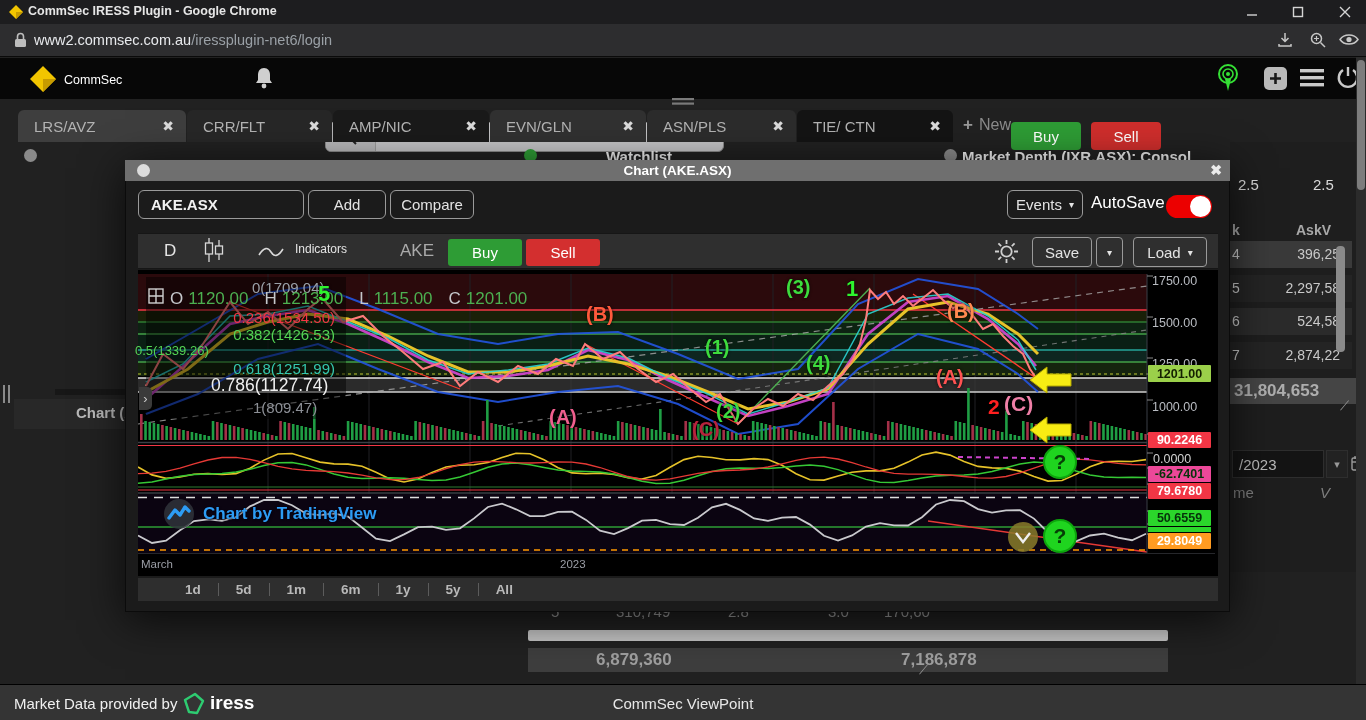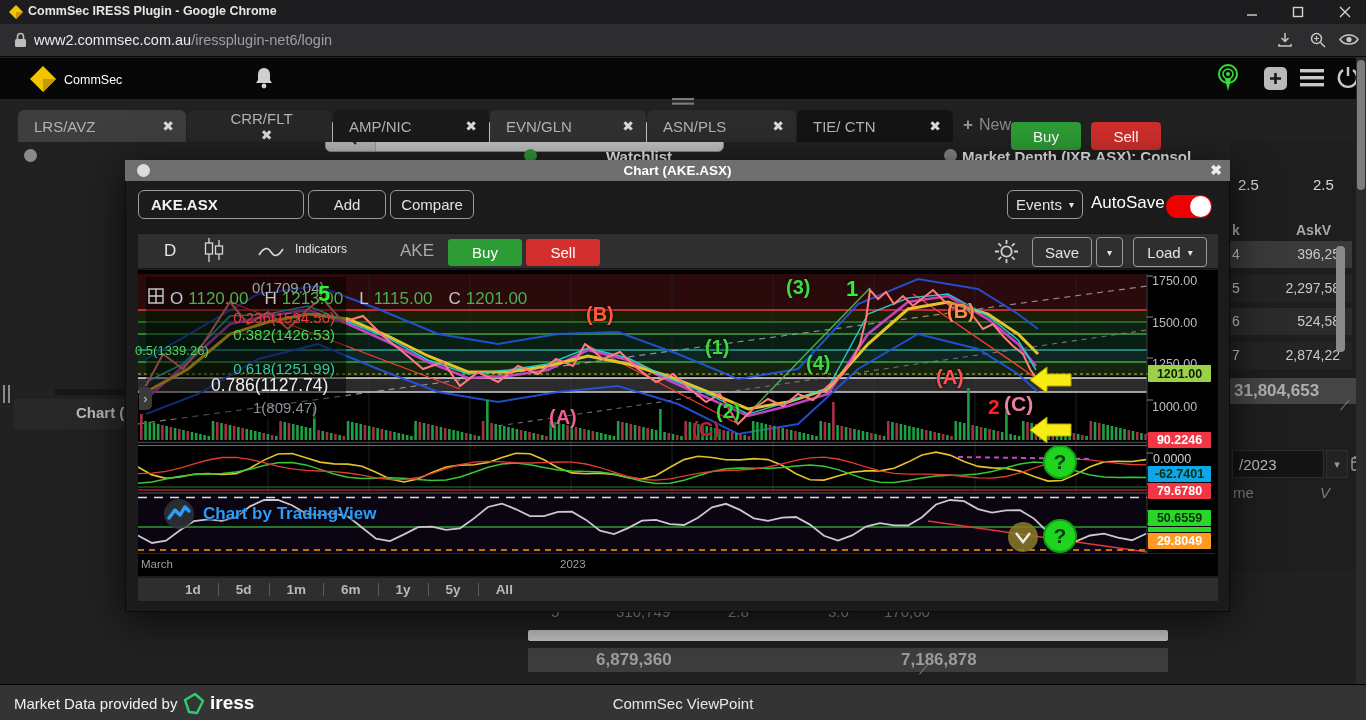--- a/index.html
+++ b/index.html
@@ -159,21 +159,21 @@
 
   <div class="abs" id="tabbar">
     <div class="abs" id="newtab">
         <span class="plus">+</span>
         <span>New</span>
       </div>
   <div class="tab" style="left: 18px; width: 168px; background: rgb(62, 62, 62);">
         <span>LRS/AVZ</span>
         <span class="x">✖</span>
       </div>
-      <div class="tab" style="left: 187px; width: 145px; background: rgb(39, 39, 39); flex-direction: column;">
+      <div class="tab" style="left: 187px; width: 145px; background: rgb(39, 39, 39);">
         <span>CRR/FLT</span>
         <span class="x">✖</span>
       </div>
       <div class="tab" style="left: 333px; width: 156px; background: rgb(26, 26, 26);">
         <span>AMP/NIC</span>
         <span class="x">✖</span>
       </div>
       <div class="tab" style="left: 490px; width: 156px; background: rgb(49, 49, 49);">
         <span>EVN/GLN</span>
         <span class="x">✖</span>
@@ -664,21 +664,21 @@
     </div>
 
   <div id="axis-labels">
       <div class="axis-label" style="top: 274px;">1750.00</div>
       <div class="axis-label" style="top: 316px;">1500.00</div>
       <div class="axis-label" style="top: 357px;">1250.00</div>
       <div class="axis-label" style="top: 400px;">1000.00</div>
       <div class="axis-badge" style="top: 365px; height: 17px; background: rgb(155, 208, 74); color: rgb(20, 32, 0);">1201.00</div>
       <div class="axis-badge" style="top: 432px; background: rgb(242, 54, 69); color: rgb(255, 255, 255);">90.2246</div>
       <div class="axis-badge" style="top: 451px; color: rgb(208, 208, 208); justify-content: flex-start; padding-left: 5px; font-weight: normal;">0.0000</div>
-      <div class="axis-badge" style="top: 466px; background: #0ea5e9; color: rgb(6, 50, 10);">-62.7401</div>
+      <div class="axis-badge" style="top: 466px; background: #ec4899; color: rgb(6, 50, 10);">-62.7401</div>
       <div class="axis-badge" style="top: 483px; background: rgb(242, 54, 69); color: rgb(255, 255, 255);">79.6780</div>
       <div class="axis-badge" style="top: 510px; background: rgb(43, 214, 43); color: rgb(6, 50, 10);">50.6559</div>
       <div class="axis-badge" style="top: 533px; background: rgb(255, 155, 33); color: rgb(255, 255, 255);">29.8049</div>
     </div>
   <div id="wave-labels">
       <div class="wave" style="left: 318px; top: 281px; color: rgb(46, 243, 46); font-size: 22px;">5</div>
       <div class="wave" style="left: 586px; top: 303px; color: rgb(255, 90, 60); font-size: 20px;">(B)</div>
       <div class="wave" style="left: 786px; top: 276px; color: rgb(61, 220, 61); font-size: 20px;">(3)</div>
       <div class="wave" style="left: 846px; top: 276px; color: rgb(46, 243, 46); font-size: 22px;">1</div>
       <div class="wave" style="left: 947px; top: 300px; color: rgb(255, 138, 80); font-size: 20px;">(B)</div>

